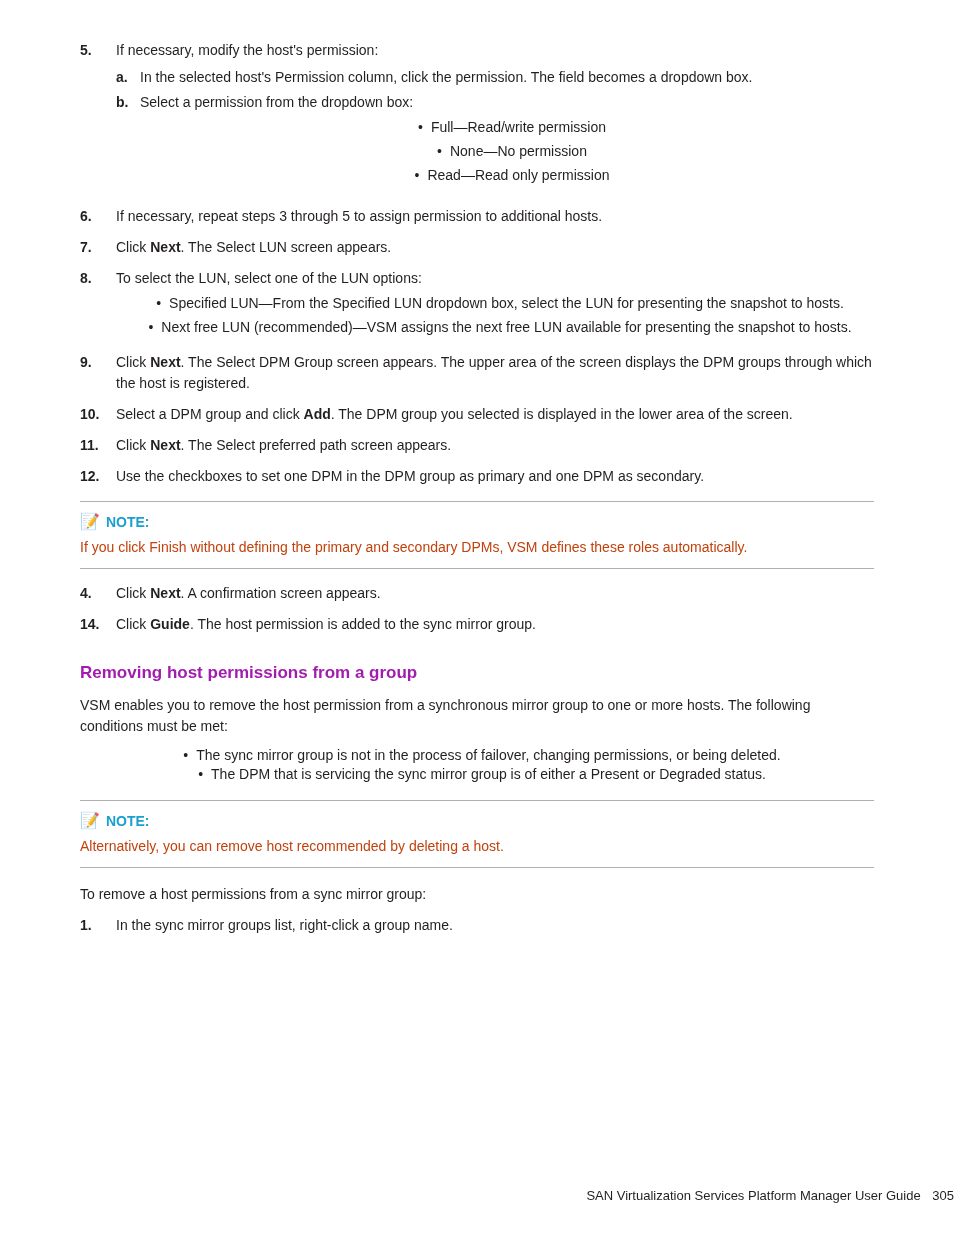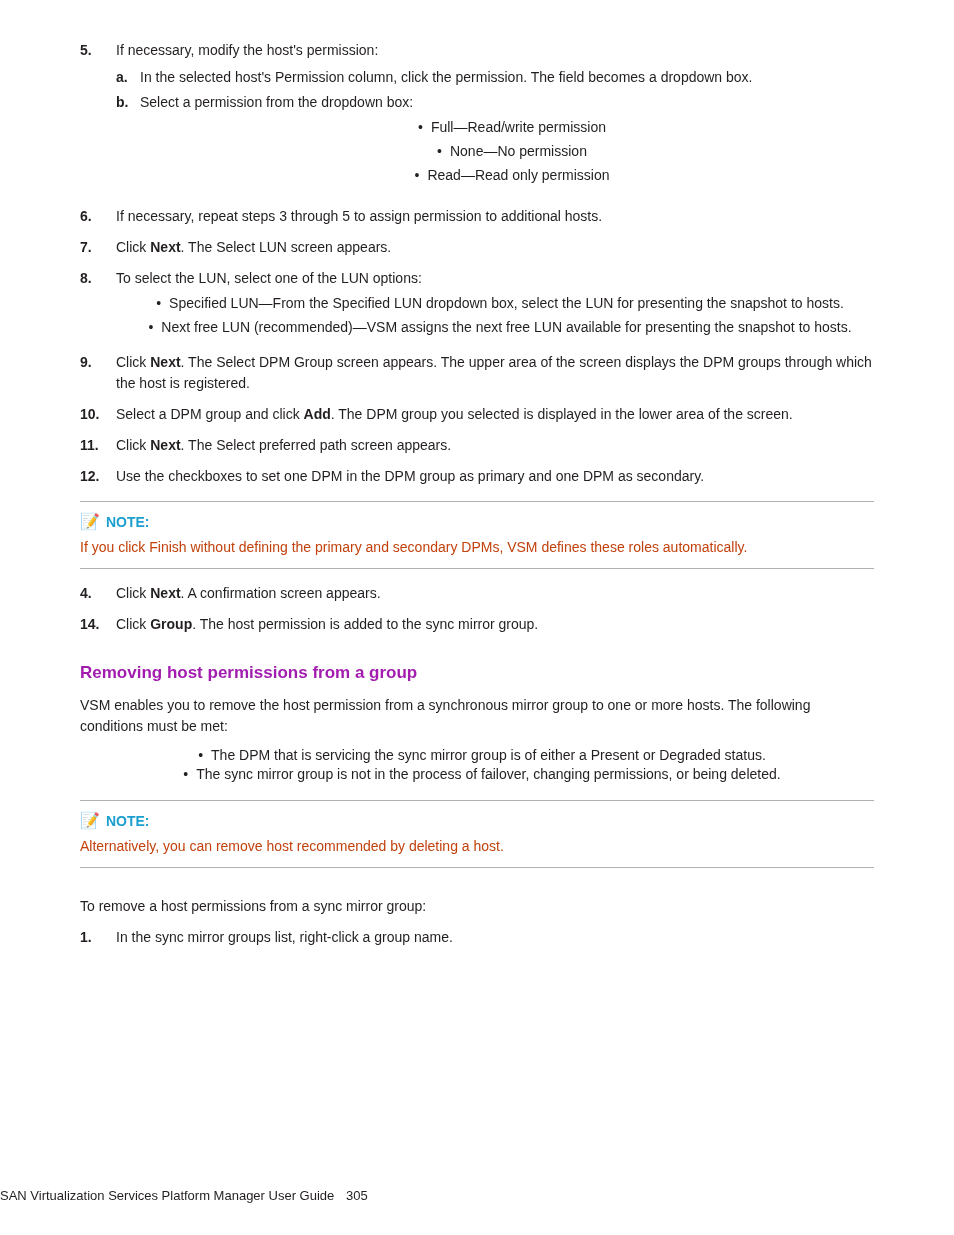--- a/index.html
+++ b/index.html
@@ -126,21 +126,21 @@
     .section-intro {
       margin-bottom: 10px;
       line-height: 1.5;
     }
 
     .footer {
       position: absolute;
       bottom: 32px;
       left: 0;
       right: 0;
-      text-align: left;
+      text-align: right;
       font-size: 13px;
       color: #231f20;
     }
 
     .footer-text {
       display: inline-block;
     }
 
     .footer-page {
       margin-left: 8px;
@@ -255,48 +255,48 @@
     <li>
       <span class="step-num">4.</span>
       <div class="step-content">
         Click <b>Next</b>. A confirmation screen appears.
       </div>
     </li>
 
     <li>
       <span class="step-num">14.</span>
       <div class="step-content">
-        Click <b>Group</b>. The host permission is added to the sync mirror group.
+        Click <b>Guide</b>. The host permission is added to the sync mirror group.
       </div>
     </li>
 
   </ol>
 
   <h2 class="section-heading">Removing host permissions from a group</h2>
 
   <p class="section-intro">VSM enables you to remove the host permission from a synchronous mirror group to one or more hosts. The following conditions must be met:</p>
 
   <ul class="bullet-list">
     <li>
+        <span>The sync mirror group is not in the process of failover, changing permissions, or being deleted.</span>
+      </li>
+    <li>
         <span>The DPM that is servicing the sync mirror group is of either a Present or Degraded status.</span>
-      </li>
-    <li>
-        <span>The sync mirror group is not in the process of failover, changing permissions, or being deleted.</span>
       </li>
   </ul>
 
   <div class="note-box" style="margin-top: 18px;">
     <div class="note-header">
       <span class="note-icon">📝</span>
       <span>NOTE:</span>
     </div>
     <div class="note-text">Alternatively, you can remove host recommended by deleting a host.</div>
   </div>
 
-  <p style="margin-top: 28px; margin-bottom: 10px; line-height: 1.5;">To remove a host permissions from a sync mirror group:</p>
+  <p style="margin-top: 16px; margin-bottom: 10px; line-height: 1.5;">To remove a host permissions from a sync mirror group:</p>
 
   <ol class="numbered-list">
     <li>
       <span class="step-num">1.</span>
       <div class="step-content">In the sync mirror groups list, right-click a group name.</div>
     </li>
   </ol>
 
   <div class="footer">
     <span class="footer-text">SAN Virtualization Services Platform Manager User Guide</span>

